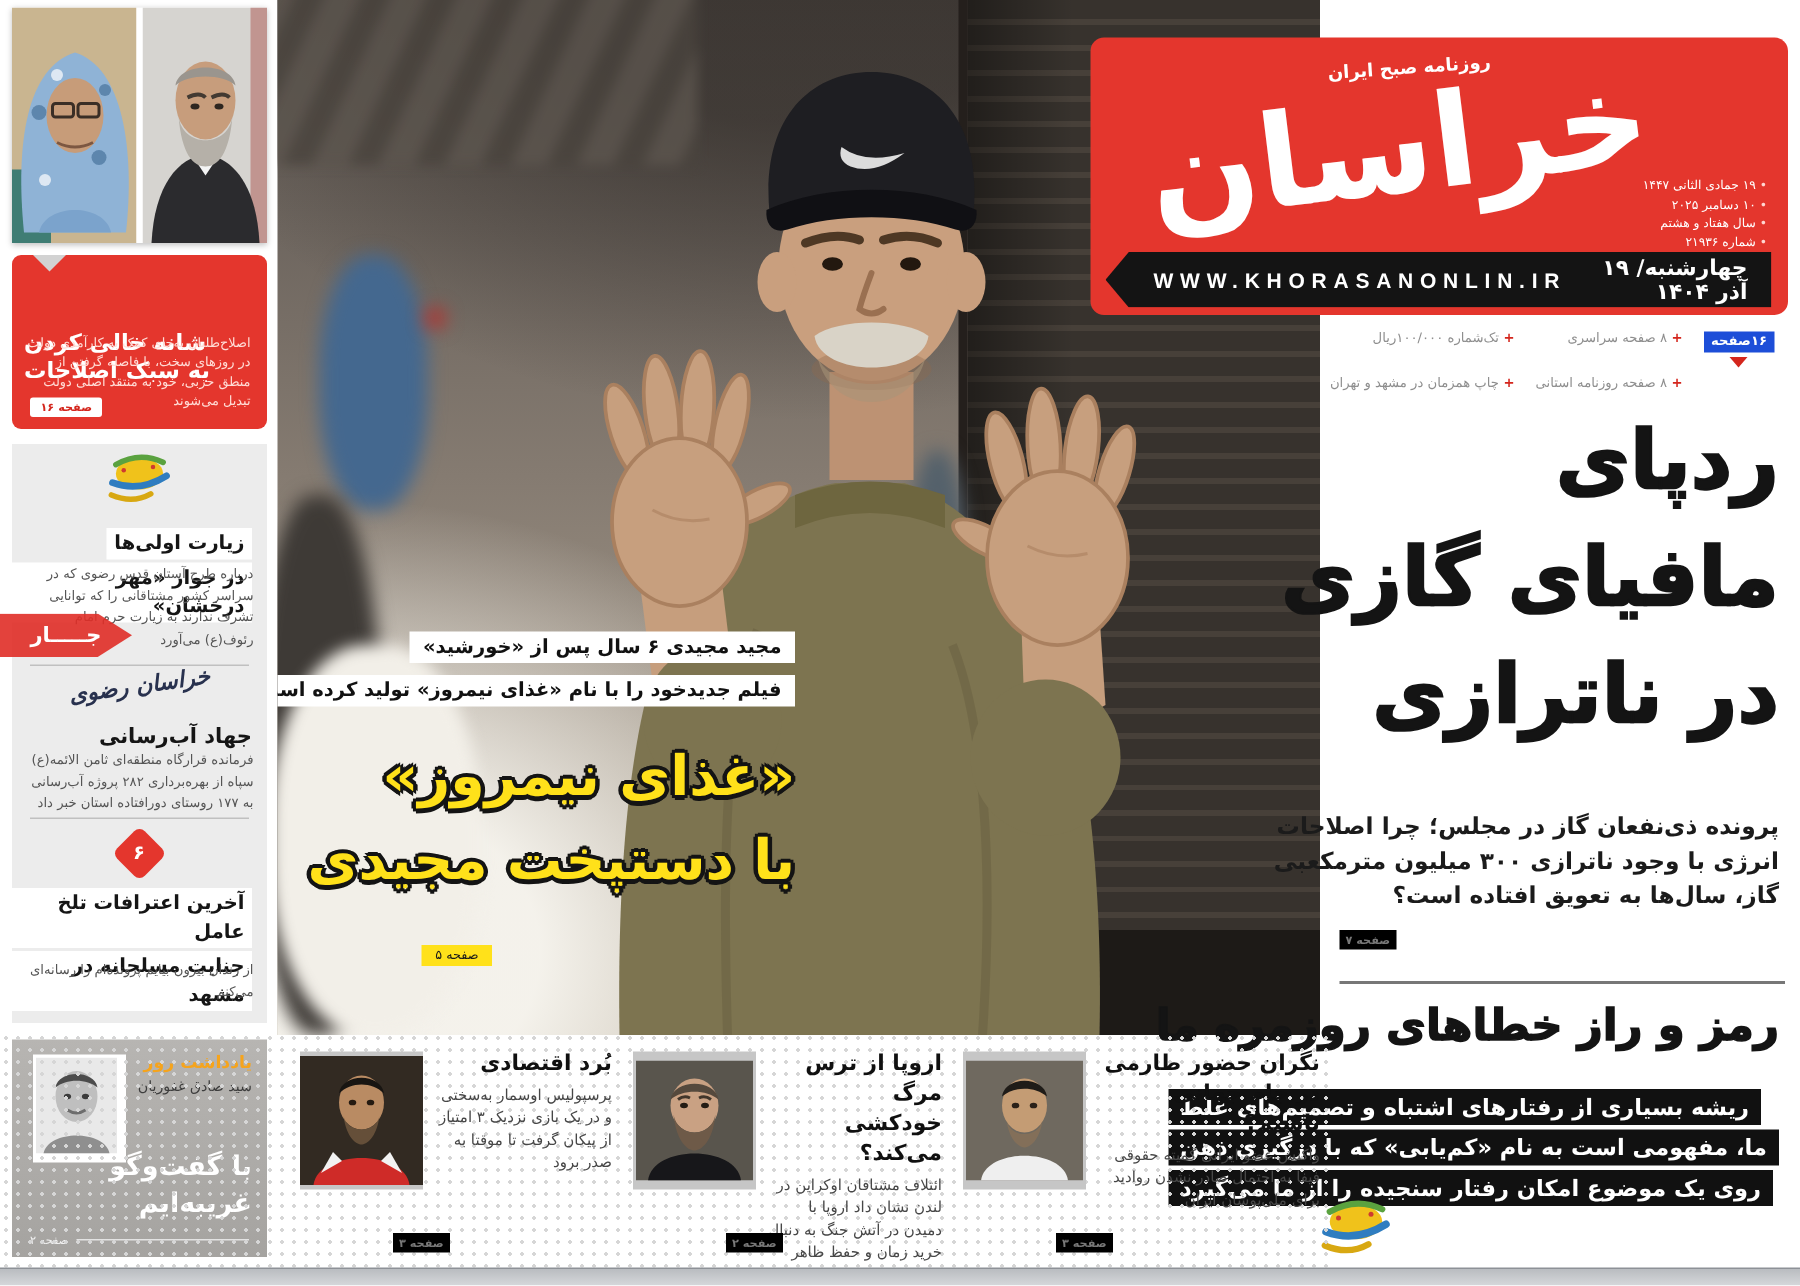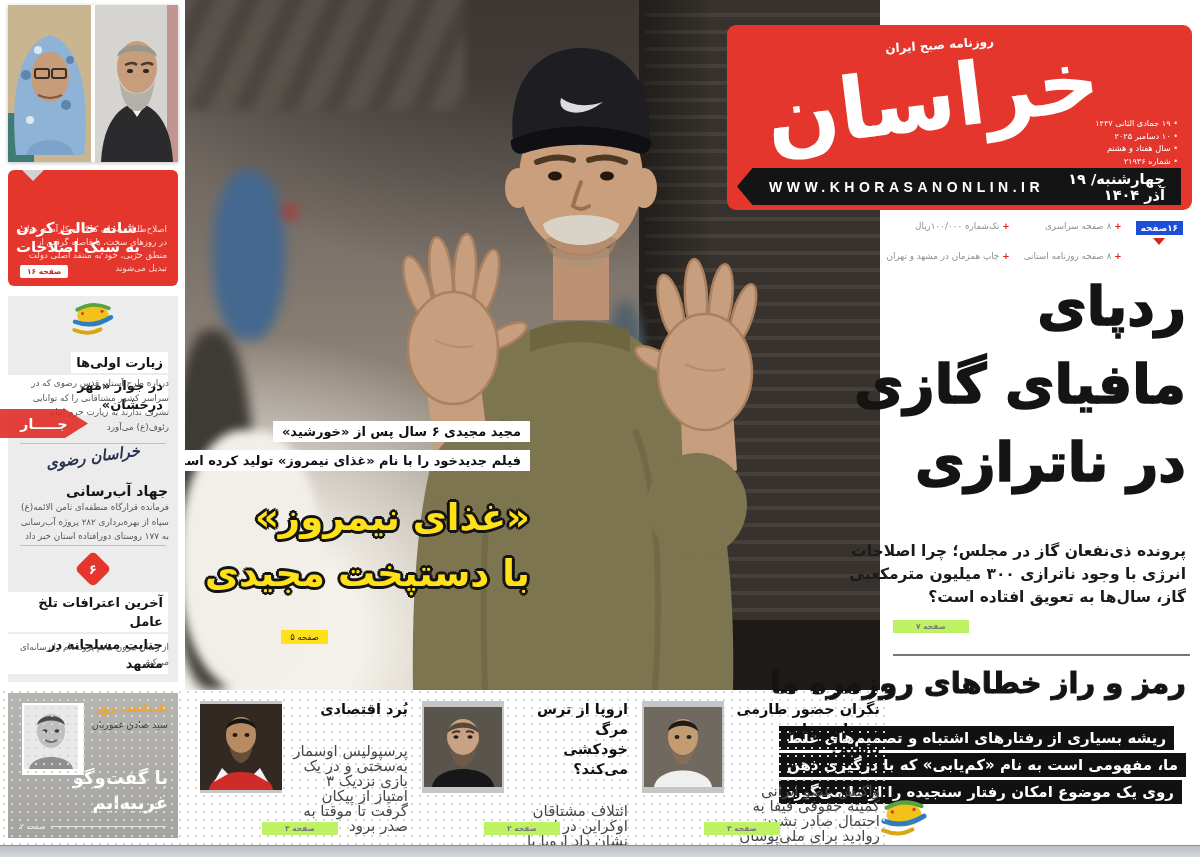--- a/index.html
+++ b/index.html
@@ -108,42 +108,42 @@
   .pages-badge:after{content:"";position:absolute;left:50%;margin-left:-6px;top:17px;border-left:6px solid transparent;
                border-right:6px solid transparent;border-top:7px solid #d4261d;}
   .info-col{display:flex;flex-direction:column;gap:20px;direction:rtl;text-align:right;}
   .info-col b{color:#d4261d;font-weight:700;margin-left:3px;}
 
   
   .main-title{position:absolute;right:14px;top:268px;direction:rtl;text-align:right;color:#141414;
      font-weight:900;font-size:54px;line-height:78px;letter-spacing:-1px;-webkit-text-stroke:1.6px #141414;}
   .main-sum{position:absolute;right:14px;top:540px;direction:rtl;text-align:right;color:#1b1b1b;
      font-size:15.5px;font-weight:700;line-height:23px;}
-  .badge-gray{background:#bef264;color:#787878;font-size:7.5px;font-weight:700;padding:2px 23px;direction:rtl;}
+  .badge-gray{background:#000000;color:#787878;font-size:7.5px;font-weight:700;padding:2px 4px;direction:rtl;}
   .badge7{position:absolute;left:893px;top:620px;}
   .divider-main{position:absolute;left:893px;top:654px;width:297px;height:1.5px;background:#777;}
 
   
   .title2{position:absolute;right:14px;top:666px;direction:rtl;text-align:right;color:#141414;
           font-size:29px;font-weight:900;-webkit-text-stroke:1px #141414;}
   .story2-lines{position:absolute;right:14px;top:726px;display:flex;flex-direction:column;align-items:flex-end;
           gap:3px;direction:rtl;}
   .story2-lines span{background:#111;color:#fff;font-size:15px;font-weight:700;line-height:20px;padding:2px 8px;}
   .zs-big{position:absolute;left:879px;top:797px;}
 
   
   .dots{position:absolute;left:0;top:688px;width:888px;height:157px;
         background-image:radial-gradient(#d6d6d6 1.1px,transparent 1.3px);background-size:8px 8px;}
   .teaser{position:absolute;top:695px;height:148px;}
   .t1{left:640px;width:240px;} .t2{left:420px;width:208px;} .t3{left:198px;width:210px;}
   .t-photo{position:absolute;left:2px;top:6px;width:82px;height:92px;background:#c6c6c6;
            display:flex;align-items:center;justify-content:center;}
   .t-text{position:absolute;left:92px;right:0;top:4px;direction:rtl;text-align:right;}
   .t-title{font-size:14.5px;font-weight:800;line-height:20px;color:#101010;}
-  .t-sum{margin-top:25px;font-size:15px;line-height:15px;color:#474747;font-weight:500;}
+  .t-sum{margin-top:4px;font-size:10px;line-height:15px;color:#474747;font-weight:500;}
   .t-badge{position:absolute;left:64px;bottom:8px;}
 
   
   .footer{position:absolute;left:0;top:845px;width:1200px;height:12px;
           background:linear-gradient(180deg,#b9bcc0,#d8dadd);border-top:1px solid #8d9197;}
 </style>
 </head>
 <body>
 
 <svg width="0" height="0" style="position:absolute">

